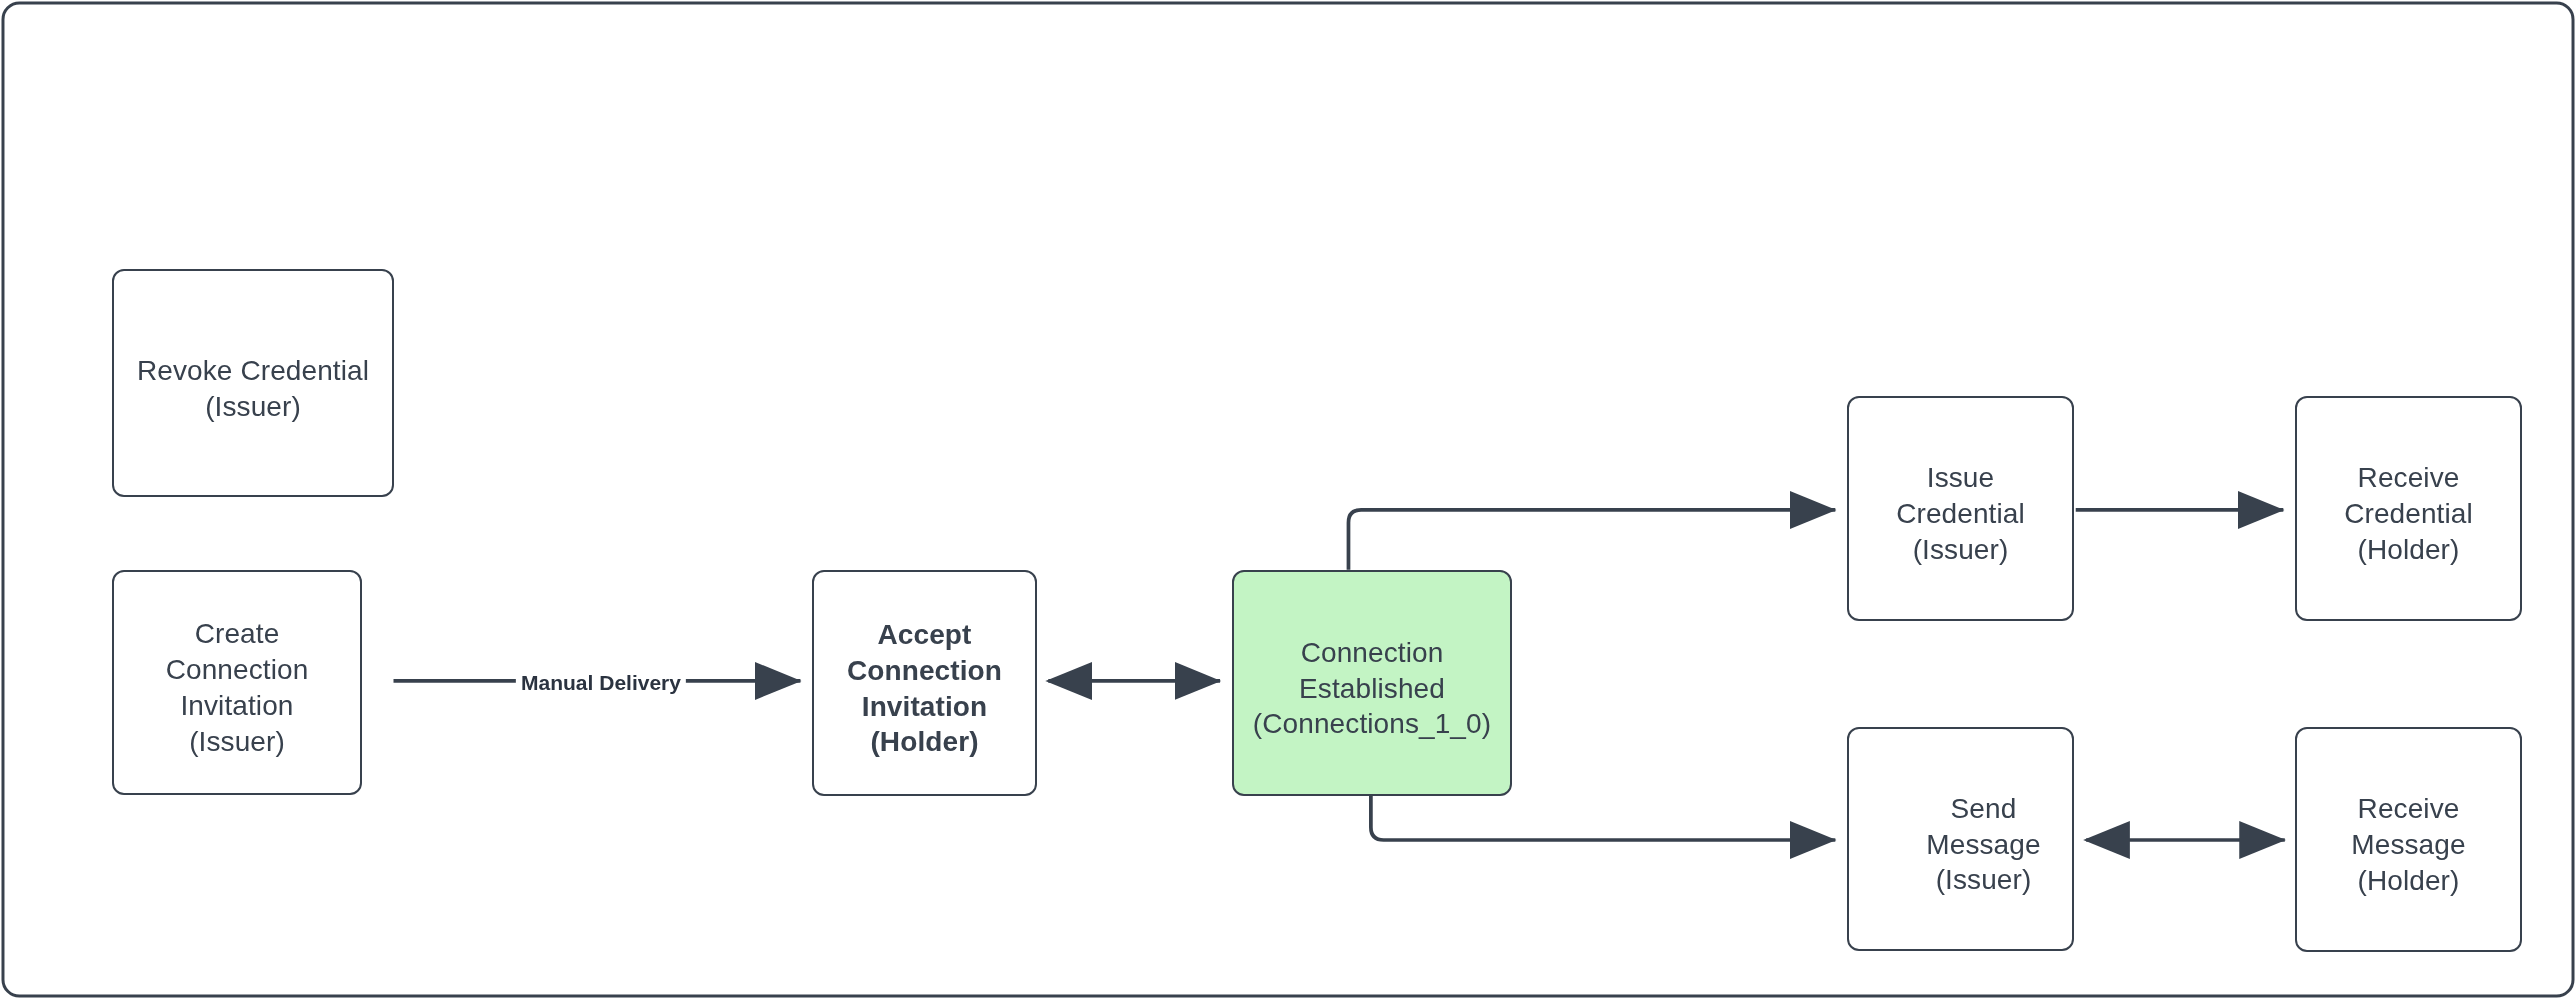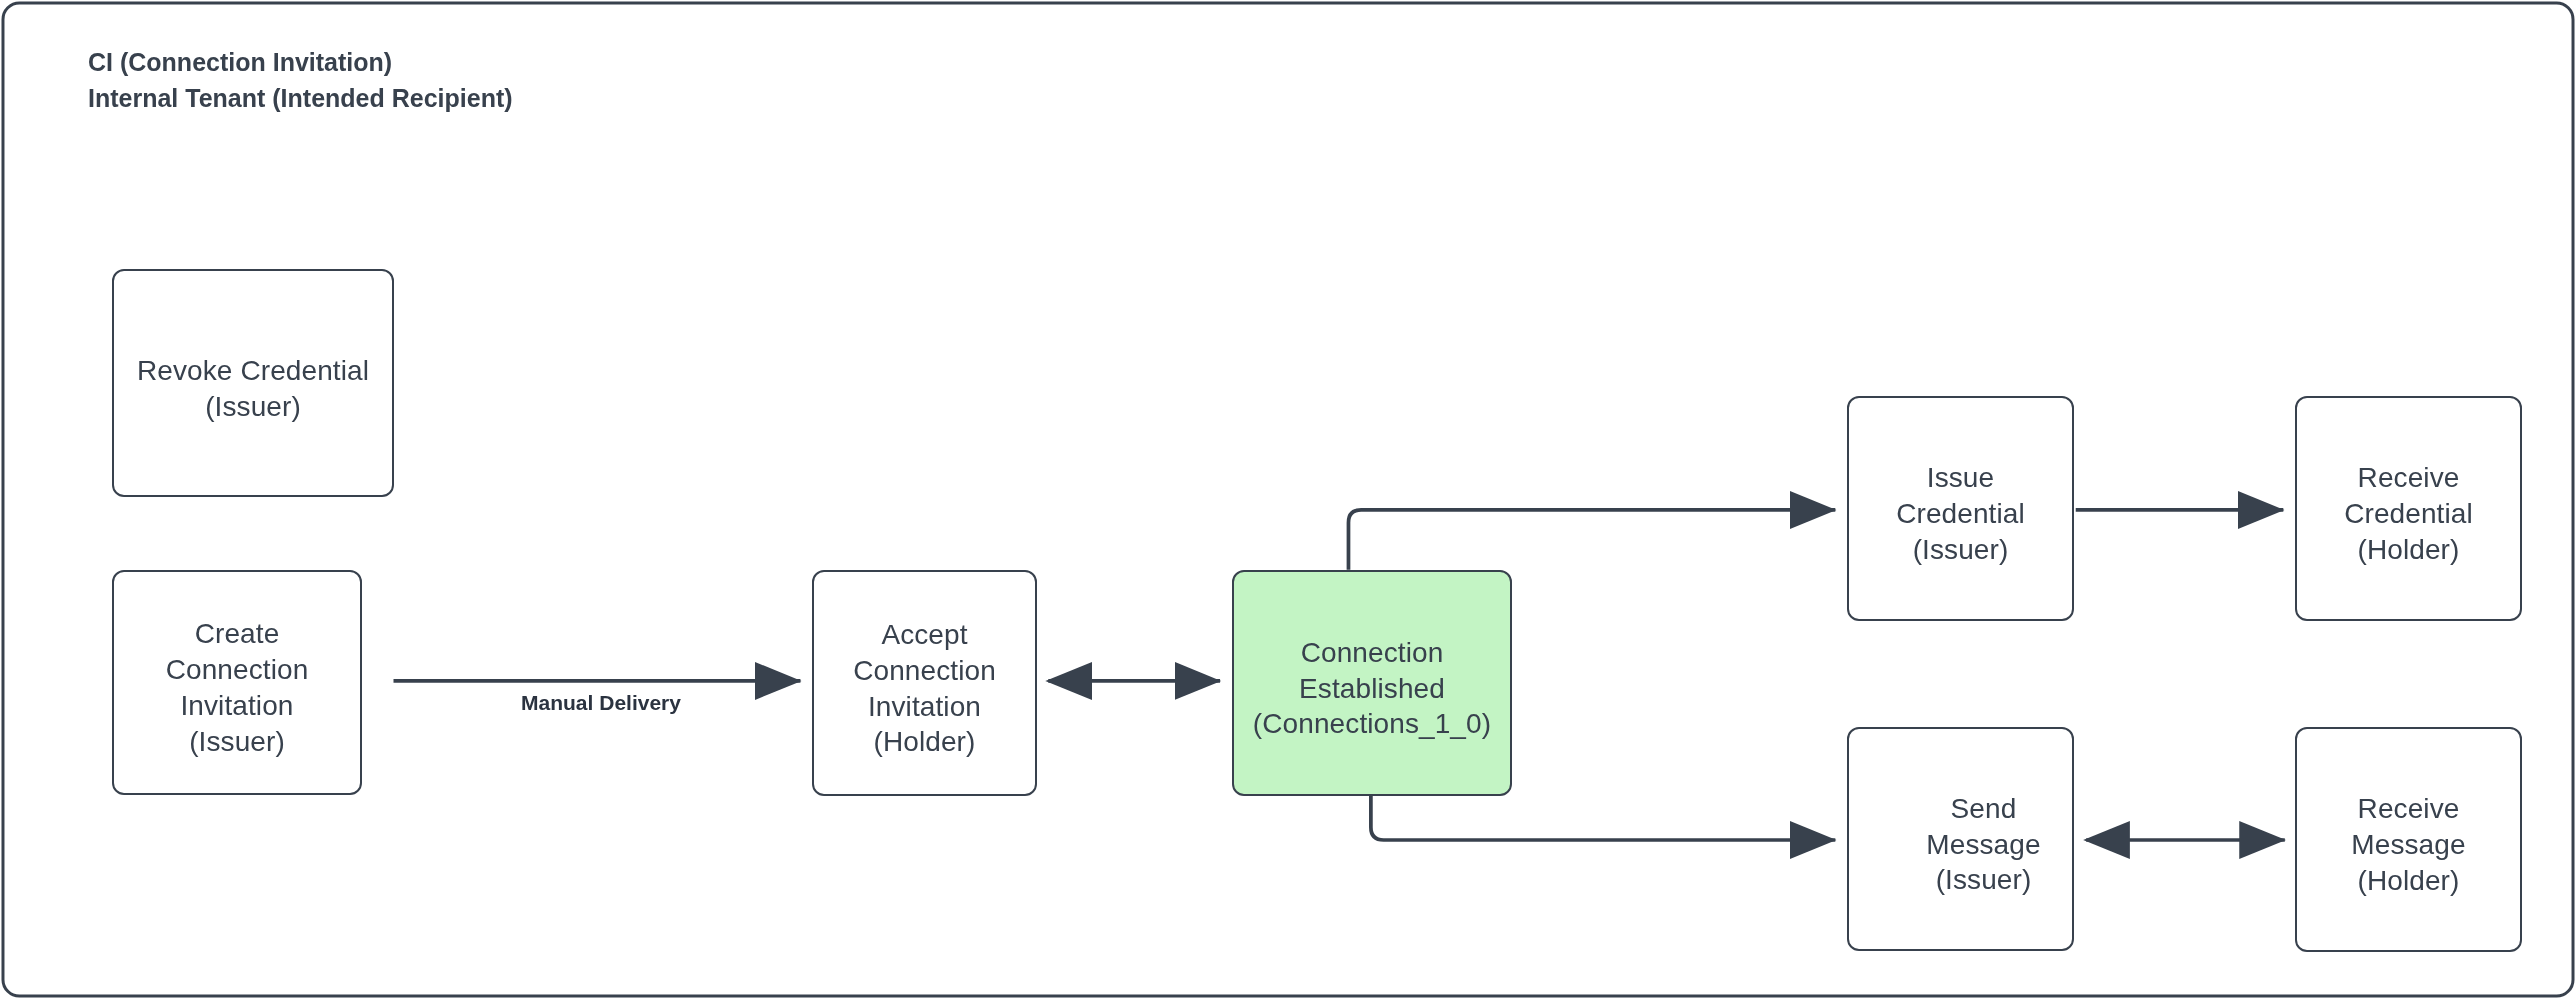--- a/index.html
+++ b/index.html
@@ -62,21 +62,20 @@
   .edge-label {
     position: absolute;
     color: #2b3340;
     font-size: 21px;
     font-weight: bold;
     background: #ffffff;
     padding: 1.5px 5.2px;
     white-space: nowrap;
     transform: translate(-50%, -50%);
     z-index: 5;
-    margin-top: 20px;
   }
 </style>
 </head>
 <body>
 
 <div id="canvas">
 
   <svg id="svg-layer" viewBox="0 0 3450 1350" xmlns="http://www.w3.org/2000/svg">
     <defs>
       <marker id="arrow-end" markerWidth="13" markerHeight="11" refX="12.2" refY="5.5" orient="auto" markerUnits="strokeWidth">
@@ -95,35 +94,33 @@
 
     <path d="M1806,763 L1806,700 Q1806,683 1823,683 L2458,683" fill="none" stroke="#38414d" stroke-width="5" marker-end="url(#arrow-end)"></path>
 
     <line x1="2780" y1="683" x2="3058" y2="683" stroke="#38414d" stroke-width="5" marker-end="url(#arrow-end)"></line>
 
     <path d="M1836,1065 L1836,1108 Q1836,1125 1853,1125 L2458,1125" fill="none" stroke="#38414d" stroke-width="5" marker-end="url(#arrow-end)"></path>
 
     <line x1="2794" y1="1125" x2="3060" y2="1125" stroke="#38414d" stroke-width="5" marker-start="url(#arrow-start)" marker-end="url(#arrow-end)"></line>
   </svg>
 
-  <div class="diagram-title">CI (Connection Invitation)
-Internal Tenant (Intended Recipient)</div>
 
   <div class="node" style="left:112px; top:269px; width:282px; height:228px;">
     <span class="node-label">Revoke Credential
 (Issuer)</span>
   </div>
 
   <div class="node" style="left:112px; top:570px; width:250px; height:225px;">
     <span class="node-label">Create Connection
 Invitation
 (Issuer)</span>
   </div>
 
-  <div class="node" style="left:812px; top:570px; width:225px; height:226px;">
+  <div class="node" style="left:812px; top:570px; width:225px; height:226px;font-weight:bold;">
     <span class="node-label">Accept
 Connection
 Invitation
 (Holder)</span>
   </div>
 
   <div class="node green" style="left:1232px; top:570px; width:280px; height:226px;">
     <span class="node-label">Connection
 Established
 (Connections_1_0)</span>

